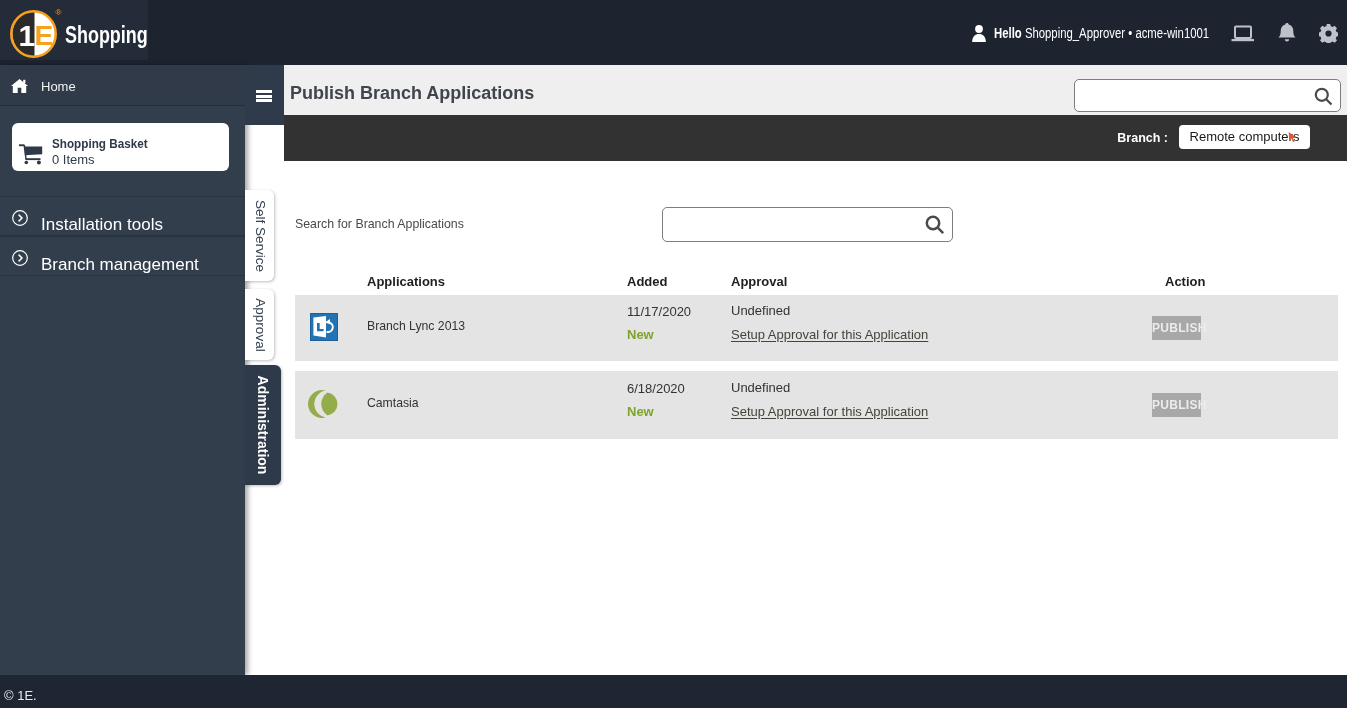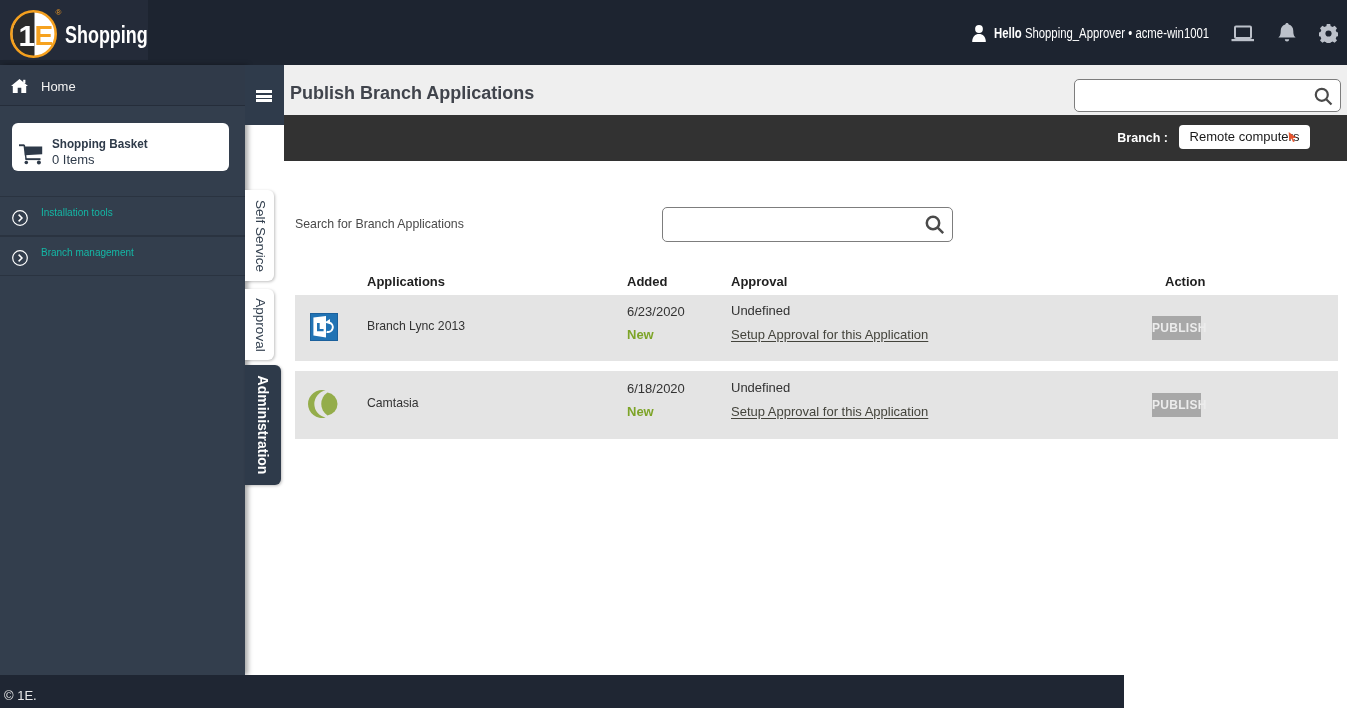--- a/index.html
+++ b/index.html
@@ -15,21 +15,21 @@
   #userarea b { font-weight:bold; }
 
   
   #sidebar { left:0; top:65px; width:245px; height:610px; background:#333e4d; box-shadow:3px 0 5px rgba(0,0,0,0.35); }
   #homerow { left:0; top:0; width:245px; height:41px; background:#303a49; border-bottom:1px solid #252d3a; }
   #homerow .txt { position:absolute; left:41px; top:15px; color:#f2f2f2; font-size:13px; line-height:1; }
   #basketcard { left:12px; top:58px; width:217px; height:48px; background:#fff; border-radius:6px; }
   #basketcard .t1 { position:absolute; left:40px; transform:scaleX(0.9); transform-origin:0 0; top:14px; font-size:13px; line-height:1; font-weight:bold; color:#2e3a49; }
   #basketcard .t2 { position:absolute; left:40px; top:29.5px; font-size:13px; line-height:1; color:#2e3a49; }
   .menurow { left:0; width:245px; height:40px; border-top:1px solid #2a3340; border-bottom:1px solid #2a3340; }
-  .menurow .txt { position:absolute; left:41px; top:11px; color:#14b8a6; font-size:10px; line-height:1; }
+  .menurow .txt { position:absolute; left:41px; top:19px; color:#ffffff; font-size:17px; line-height:1; }
   #row-install { top:131px; }
   #row-branch { top:171px;text-decoration:underline; }
 
   
   #hamstrip { left:245px; top:65px; width:39px; height:60px; background:#2f3b4b; }
   .hbar { position:absolute; left:11px; width:16px; height:3px; background:#fff; }
 
   
   #ctheader { left:284px; top:65px; width:1063px; height:50px; background:#efefef; }
   #cttitle { left:6px; top:19.2px; font-size:18px; line-height:1; font-weight:bold; color:#40444c; }
@@ -56,21 +56,21 @@
   #row1 { top:295px; }
   #row2 { top:371px; height:68px; }
   .appname { position:absolute; left:72px; font-size:13px; line-height:1; color:#333; transform:scaleX(0.94); transform-origin:0 0; }
   .cdate { position:absolute; left:332px; font-size:13px; line-height:1; color:#333; }
   .cnew { position:absolute; left:332px; font-size:13px; line-height:1; font-weight:bold; color:#7da428;text-align:center; }
   .cund { position:absolute; left:436px; font-size:13px; line-height:1; color:#333; }
   .clink { position:absolute; left:436px; font-size:13px; line-height:1; color:#44443c; text-decoration:underline; text-underline-offset:2px; }
   .pubbtn { position:absolute; left:857px; width:49px; height:24px; background:#a8a8a8; color:#ececec; font-size:12px; font-weight:bold; text-align:center; line-height:24px; letter-spacing:0.3px; }
 
   
-  #footer { left:0; top:675px; width:1124px; height:33px; background:#1f2633; color:#e8e8e8; font-size:13.5px; }
+  #footer { left:0; top:675px; width:1347px; height:33px; background:#1f2633; color:#e8e8e8; font-size:13.5px; }
   #footer span { position:absolute; left:4px; top:13.6px; font-size:13px; line-height:1; }
 </style>
 </head>
 <body>
 <div id="topbar" class="abs">
   <div id="logotile" class="abs"></div>
   <svg class="abs" style="left:10px;top:10px" width="47" height="48" viewBox="0 0 47 48">
     <ellipse cx="23.5" cy="24" rx="22.2" ry="22.7" fill="#fff"></ellipse>
     <path d="M24.5 1.3 A22.2 22.7 0 0 0 24.5 46.7 Z" fill="#2b2b2b"></path>
     <ellipse cx="23.5" cy="24" rx="22.2" ry="22.7" fill="none" stroke="#f5a01e" stroke-width="2.6"></ellipse>
@@ -182,21 +182,21 @@
 <div id="row1" class="abs approw">
   <svg class="abs" style="left:15px;top:18px" width="28" height="28" viewBox="0 0 28 28">
     <rect width="28" height="28" fill="#2173b4"></rect>
     <rect x="0.5" y="0.5" width="27" height="27" fill="none" stroke="#1b609c" stroke-width="1"></rect>
     <path d="M3.4 4.6 L16 3 L16 24.4 L3.4 22.5 Z" fill="#fff"></path>
     <path d="M7 9.9 L9.7 9.9 L9.7 16 L13.6 16 L13.6 18.3 L7 18.3 Z" fill="#2173b4"></path>
     <path d="M19.6 9.8 A 4.6 4.6 0 1 1 16.6 18.7" fill="none" stroke="#fff" stroke-width="2"></path>
     <path d="M14.7 9.5 L19.9 5.9 L20.2 11.2 Z" fill="#fff"></path>
   </svg>
   <div class="appname" style="top:24.4px">Branch Lync 2013</div>
-  <div class="cdate" style="top:9.7px">6/23/2020</div>
+  <div class="cdate" style="top:9.7px">11/17/2020</div>
   <div class="cnew" style="top:32.6px">New</div>
   <div class="cund" style="top:9px">Undefined</div>
   <div class="clink" style="top:33px">Setup Approval for this Application</div>
   <div class="pubbtn" style="top:21px">PUBLISH</div>
 </div>
 
 <div id="row2" class="abs approw">
   <svg class="abs" style="left:13px;top:18px" width="30" height="30" viewBox="0 0 30 30">
     <path d="M17.6 1.6 A 13.9 13.9 0 1 0 17.6 28.4 A 13.6 13.6 0 0 1 17.6 1.6 Z" fill="#94ad4a"></path>
     <path d="M19.5 3.6 A 11.5 11.5 0 0 1 19.5 26.4 A 13.5 13.5 0 0 1 19.5 3.6 Z" fill="#94ad4a"></path>

